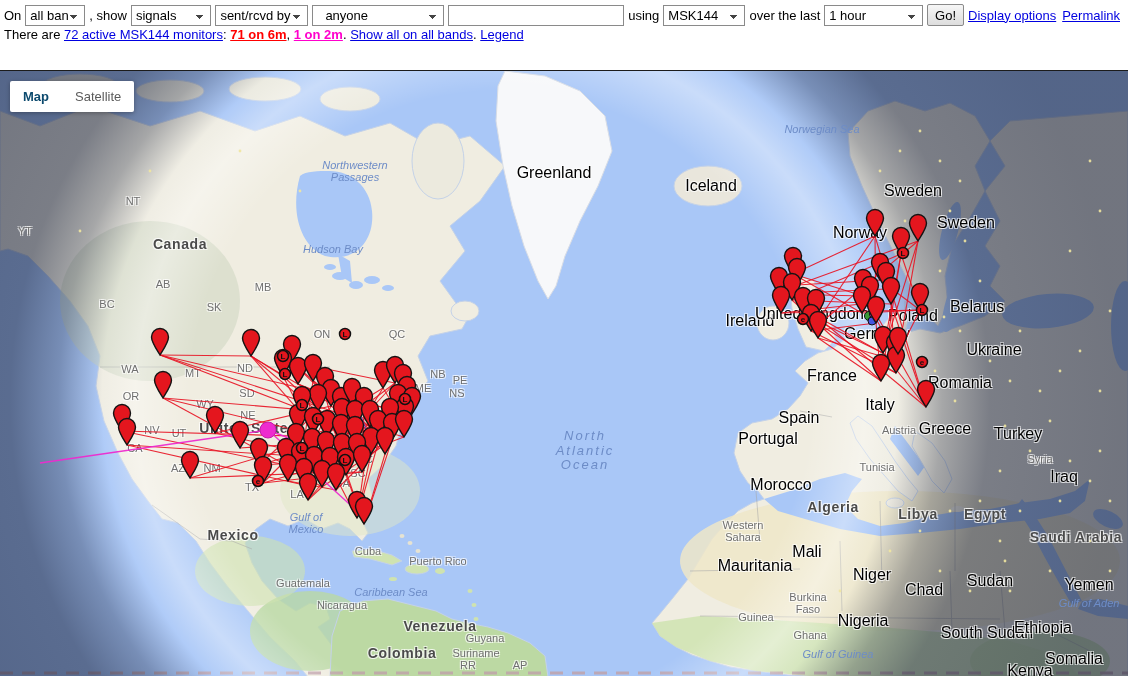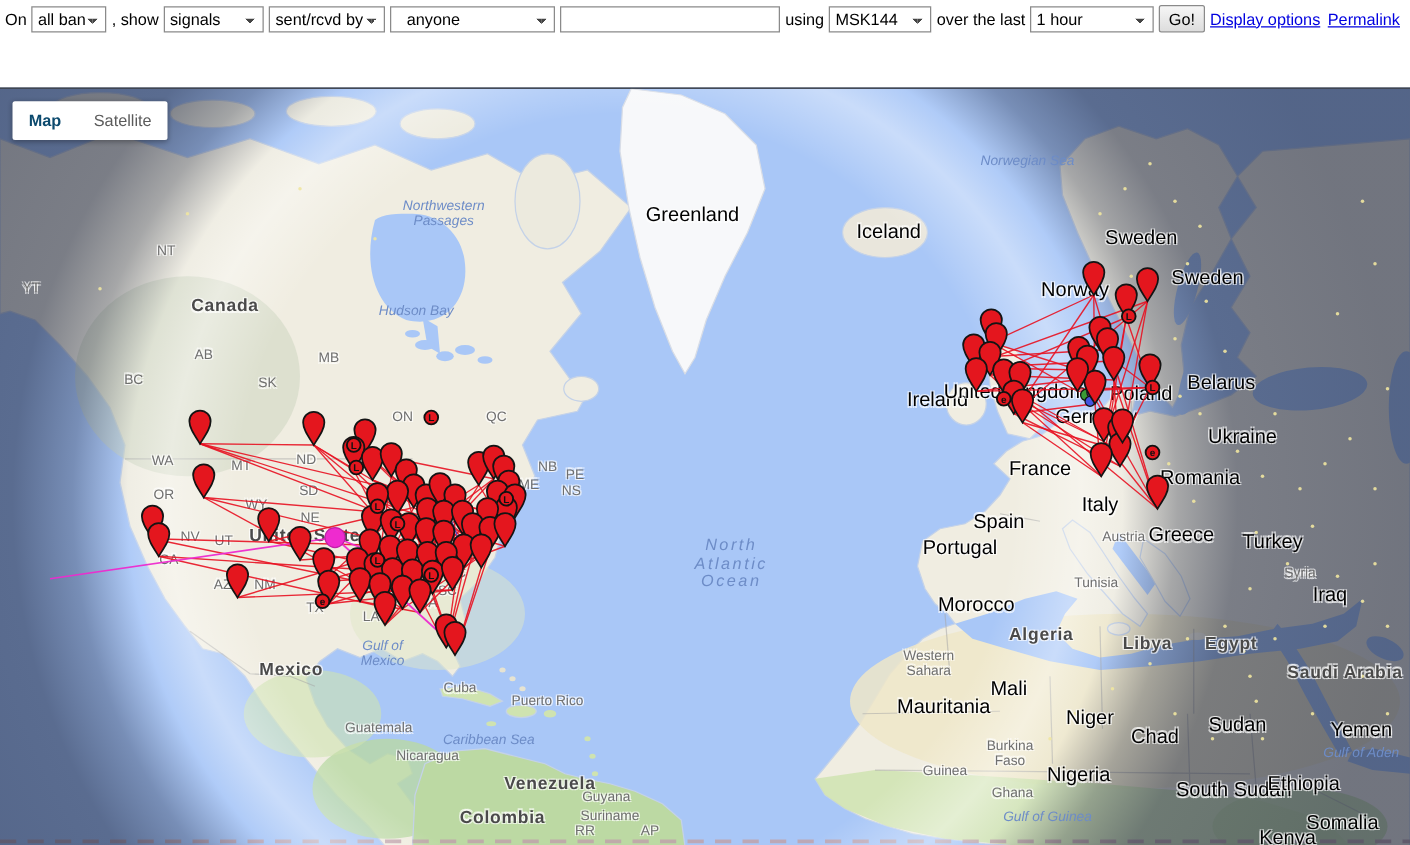--- a/index.html
+++ b/index.html
@@ -62,20 +62,23 @@
       <input type="text" value="" style="">
       <span>using</span>
       <select style="width:94px;"><option>MSK144</option></select>
       <span>over the last</span>
       <select style="width:114px;"><option>1 hour</option></select>
       <button id="go-btn">Go!</button>
       <span id="right-links">
         <span class="hlink">Display options</span>
         <span class="hlink">Permalink</span>
       </span>
+    </div>
+    <div id="row3">
+      <span>There are </span><span class="hlink">72 active MSK144 monitors</span><span>: </span><span class="link-6m">71 on 6m</span><span>, </span><span class="link-2m">1 on 2m</span><span>. </span><span class="hlink">Show all on all bands</span><span>. </span><span class="hlink">Legend</span>
     </div>
   </div>
 
   <div id="map">
 
     <svg id="land" width="1128" height="606" viewBox="0 0 1128 606">
 
       <rect x="0" y="0" width="1128" height="606" fill="#a9c7f7"></rect>
 
       <path fill="#f0ede1" stroke="#c4d2e8" stroke-width="1" d="M0,40 L40,55 L90,35 L150,55 L200,40 L255,60 L300,45 L345,65 L390,52 L430,75 L470,65 L505,95 L480,130 L450,155 L465,180 L440,210 L458,235 L472,240 L462,258 L430,265 L418,285 L428,310 L412,330 L402,352 L396,375 L382,395 L368,408 L373,428 L360,445 L368,462 L362,470 L350,458 L338,452 L322,458 L305,448 L288,455 L270,448 L256,458 L245,472 L252,492 L262,510 L278,528 L296,540 L310,532 L326,536 L330,548 L318,556 L330,572 L345,592 L358,606 L308,606 L295,590 L270,566 L248,540 L228,516 L210,492 L196,470 L178,452 L162,448 L148,430 L132,408 L118,382 L104,350 L96,315 L100,285 L88,255 L70,230 L48,205 L28,185 L8,178 L0,180 Z"></path>
@@ -264,21 +267,21 @@
         <div class="lb wt" style="left: 306px; top: 452px;">Gulf of
 Mexico</div>
         <div class="lb st" style="left: 368px; top: 480px;">Cuba</div>
         <div class="lb st" style="left: 438px; top: 490px;">Puerto Rico</div>
         <div class="lb st" style="left: 303px; top: 512px;">Guatemala</div>
         <div class="lb st" style="left: 342px; top: 534px;">Nicaragua</div>
         <div class="lb wt" style="left: 391px; top: 521px;">Caribbean Sea</div>
         <div class="lb cn-lg" style="left: 440px; top: 556px;">Venezuela</div>
         <div class="lb cn-lg" style="left: 402px; top: 583px;">Colombia</div>
         <div class="lb st" style="left: 485px; top: 567px;">Guyana</div>
-        <div class="lb st" style="left: 488px; top: 582px;">Suriname</div>
+        <div class="lb st" style="left: 476px; top: 582px;">Suriname</div>
         <div class="lb st" style="left: 468px; top: 594px;">RR</div>
         <div class="lb st" style="left: 520px; top: 594px;">AP</div>
         <div class="lb cn" style="left: 554px; top: 102px;">Greenland</div>
         <div class="lb cn" style="left: 711px; top: 115px;">Iceland</div>
         <div class="lb wt" style="left: 822px; top: 58px;">Norwegian Sea</div>
         <div class="lb cn" style="left: 860px; top: 162px;">Norway</div>
         <div class="lb cn" style="left: 913px; top: 120px;">Sweden</div>
         <div class="lb cn" style="left: 966px; top: 152px;">Sweden</div>
         <div class="lb cn" style="left: 750px; top: 250px;">Ireland</div>
         <div class="lb cn" style="left: 812px; top: 243px;">United Kingdom</div>

